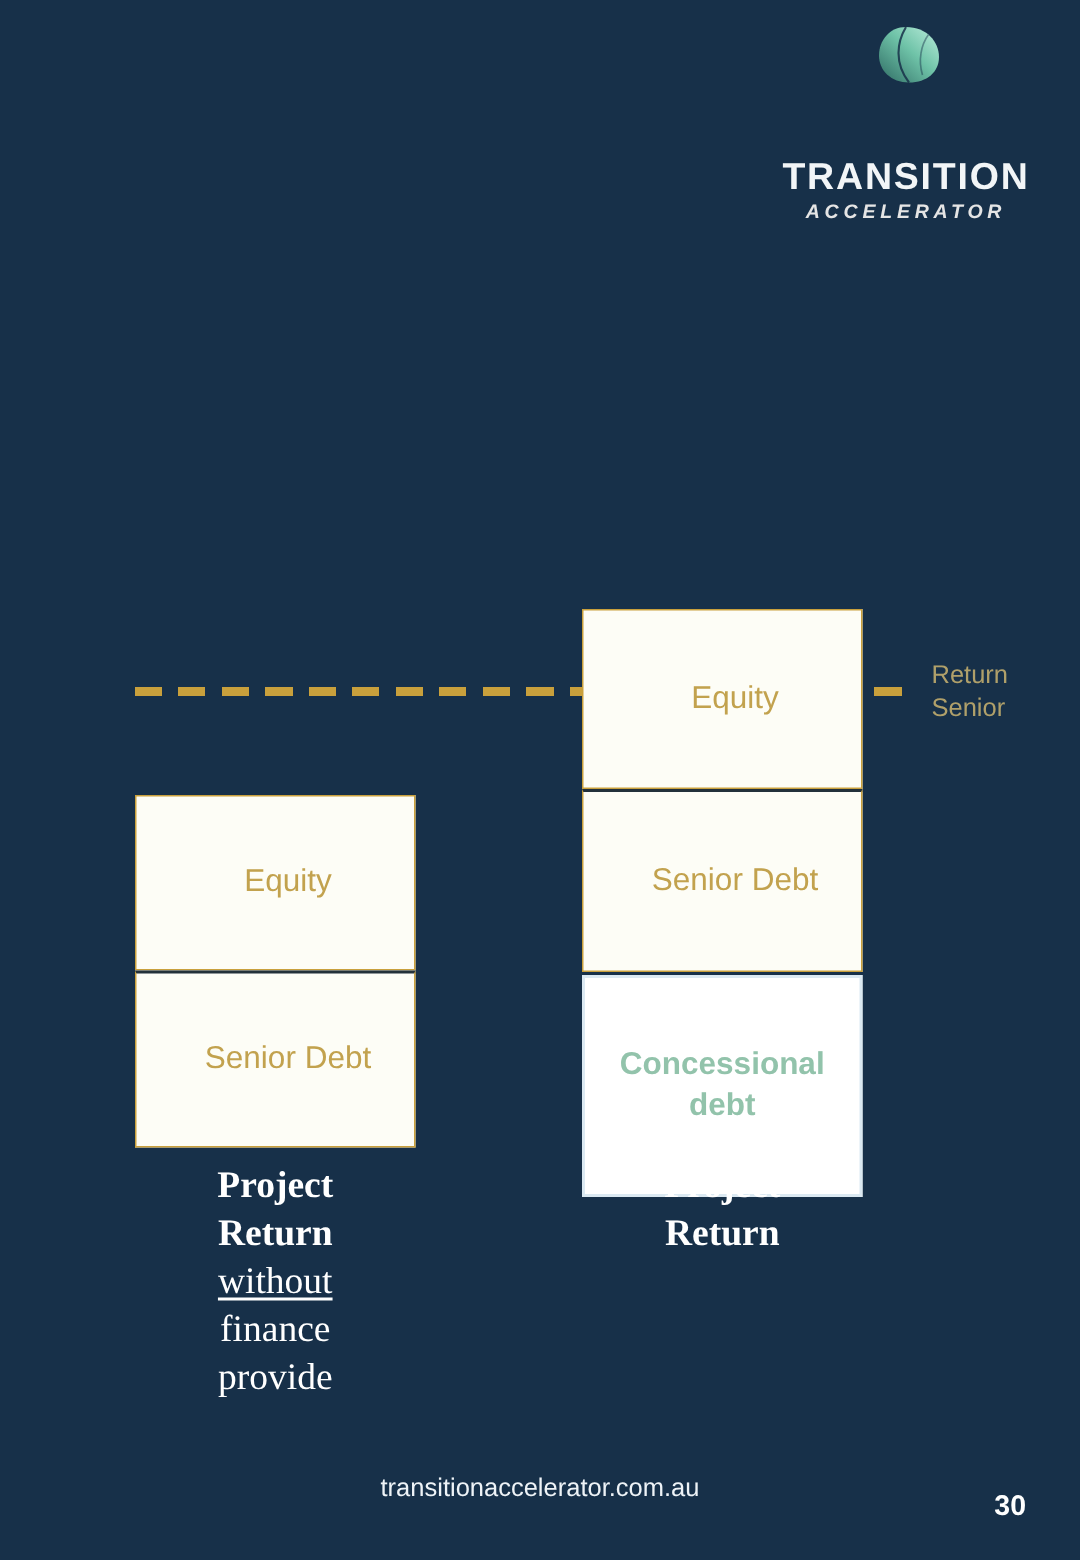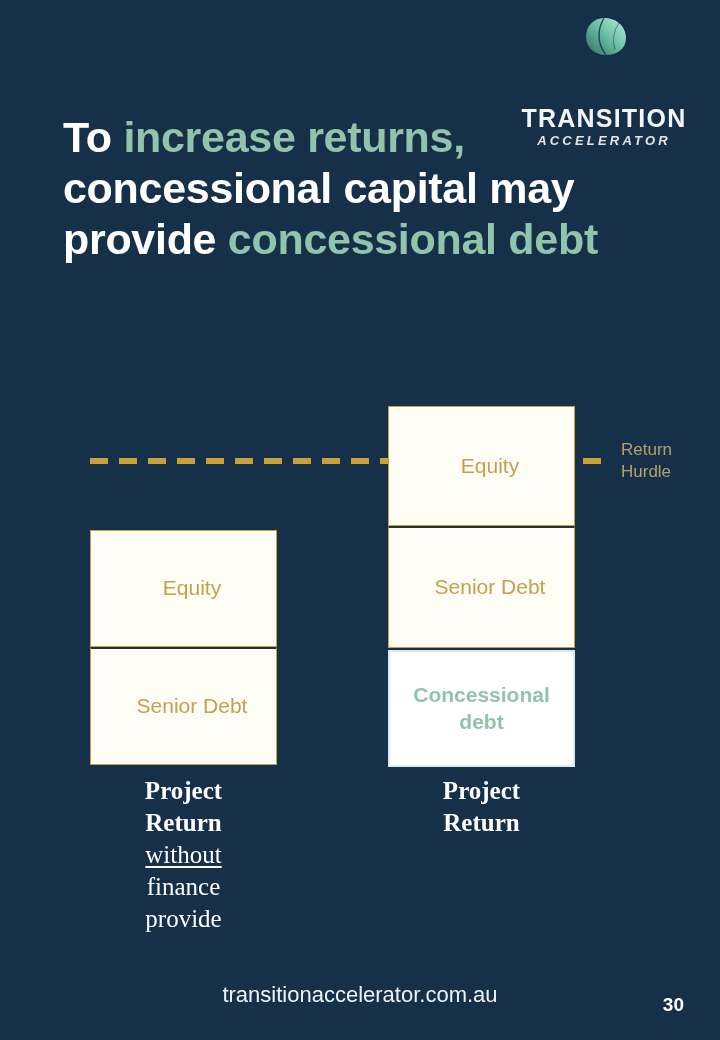--- a/index.html
+++ b/index.html
@@ -71,36 +71,36 @@
     margin-top:2px;
   }
   .seg-conc .seg-label {
     color:#92c3ab; font-weight:bold; font-size:21px; line-height:1.28;
   }
 
   .lh-equity-left { height:117px; }
   .lh-senior-left { height:118px; }
   .lh-equity-right { height:120px; }
   .lh-senior-right { height:122px; }
-  .lh-conc-right   { height:117px; }
+  .lh-conc-right   { height:148px; }
 
   
   .caption {
     position:absolute; text-align:center; color:#ffffff;
     font-size:25px; line-height:1.28; z-index:2;font-family:Liberation Serif, serif;
   }
   .caption-left  { left:90px;  top:775px; width:187px; }
   .caption-right { left:388px; top:775px; width:187px; }
   .cap-strong { font-weight:bold; }
   .cap-underline { text-decoration:underline; text-underline-offset:3px; }
 
   
   .footer-url {
     position:absolute; left:0; top:982px; width:720px;
-    text-align:center; font-size:22px; color:#eef3f7;
+    text-align:center; font-size:17px; color:#eef3f7;
   }
   .footer-page {
     position:absolute; right:36px; top:982px;
     font-size:19px; font-weight:bold; color:#ffffff;margin-top:12px;
   }
 </style>
 </head>
 <body>
 
 <div class="slide">
@@ -115,28 +115,27 @@
         </linearGradient>
       </defs>
       <path d="M30 4 C44 4 52 14 52 24 C52 34 44 41 32 41 C20 41 12 33 12 23 C12 13 19 4 30 4 Z" fill="url(#leafgrad)"></path>
       <path d="M30 4 C24 14 22 28 32 41" fill="none" stroke="#173049" stroke-width="1.4" opacity="0.85"></path>
       <path d="M45 9 C40 16 38 26 41 36" fill="none" stroke="#173049" stroke-width="1.1" opacity="0.45"></path>
     </svg>
     <div class="logo-word">TRANSITION</div>
     <div class="logo-sub">ACCELERATOR</div>
   </div>
 
-  <h1 class="headline"><span>To </span><span class="hl-accent">increase returns,</span><span> concessional capital may provide </span><span class="hl-accent">concessional debt</span></h1>
 
   <div class="diagram">
 
     <div class="hurdle-line"></div>
     <div class="hurdle-label">
       <div>Return</div>
-      <div>Hurdle</div>
+      <div>Senior</div>
     </div>
 
     <div class="stack stack-left">
       <div class="seg seg-gold lh-equity-left">
         <span class="seg-label">Equity</span>
       </div>
       <div class="seg seg-gold lh-senior-left">
         <span class="seg-label">Senior Debt</span>
       </div>
     </div>

